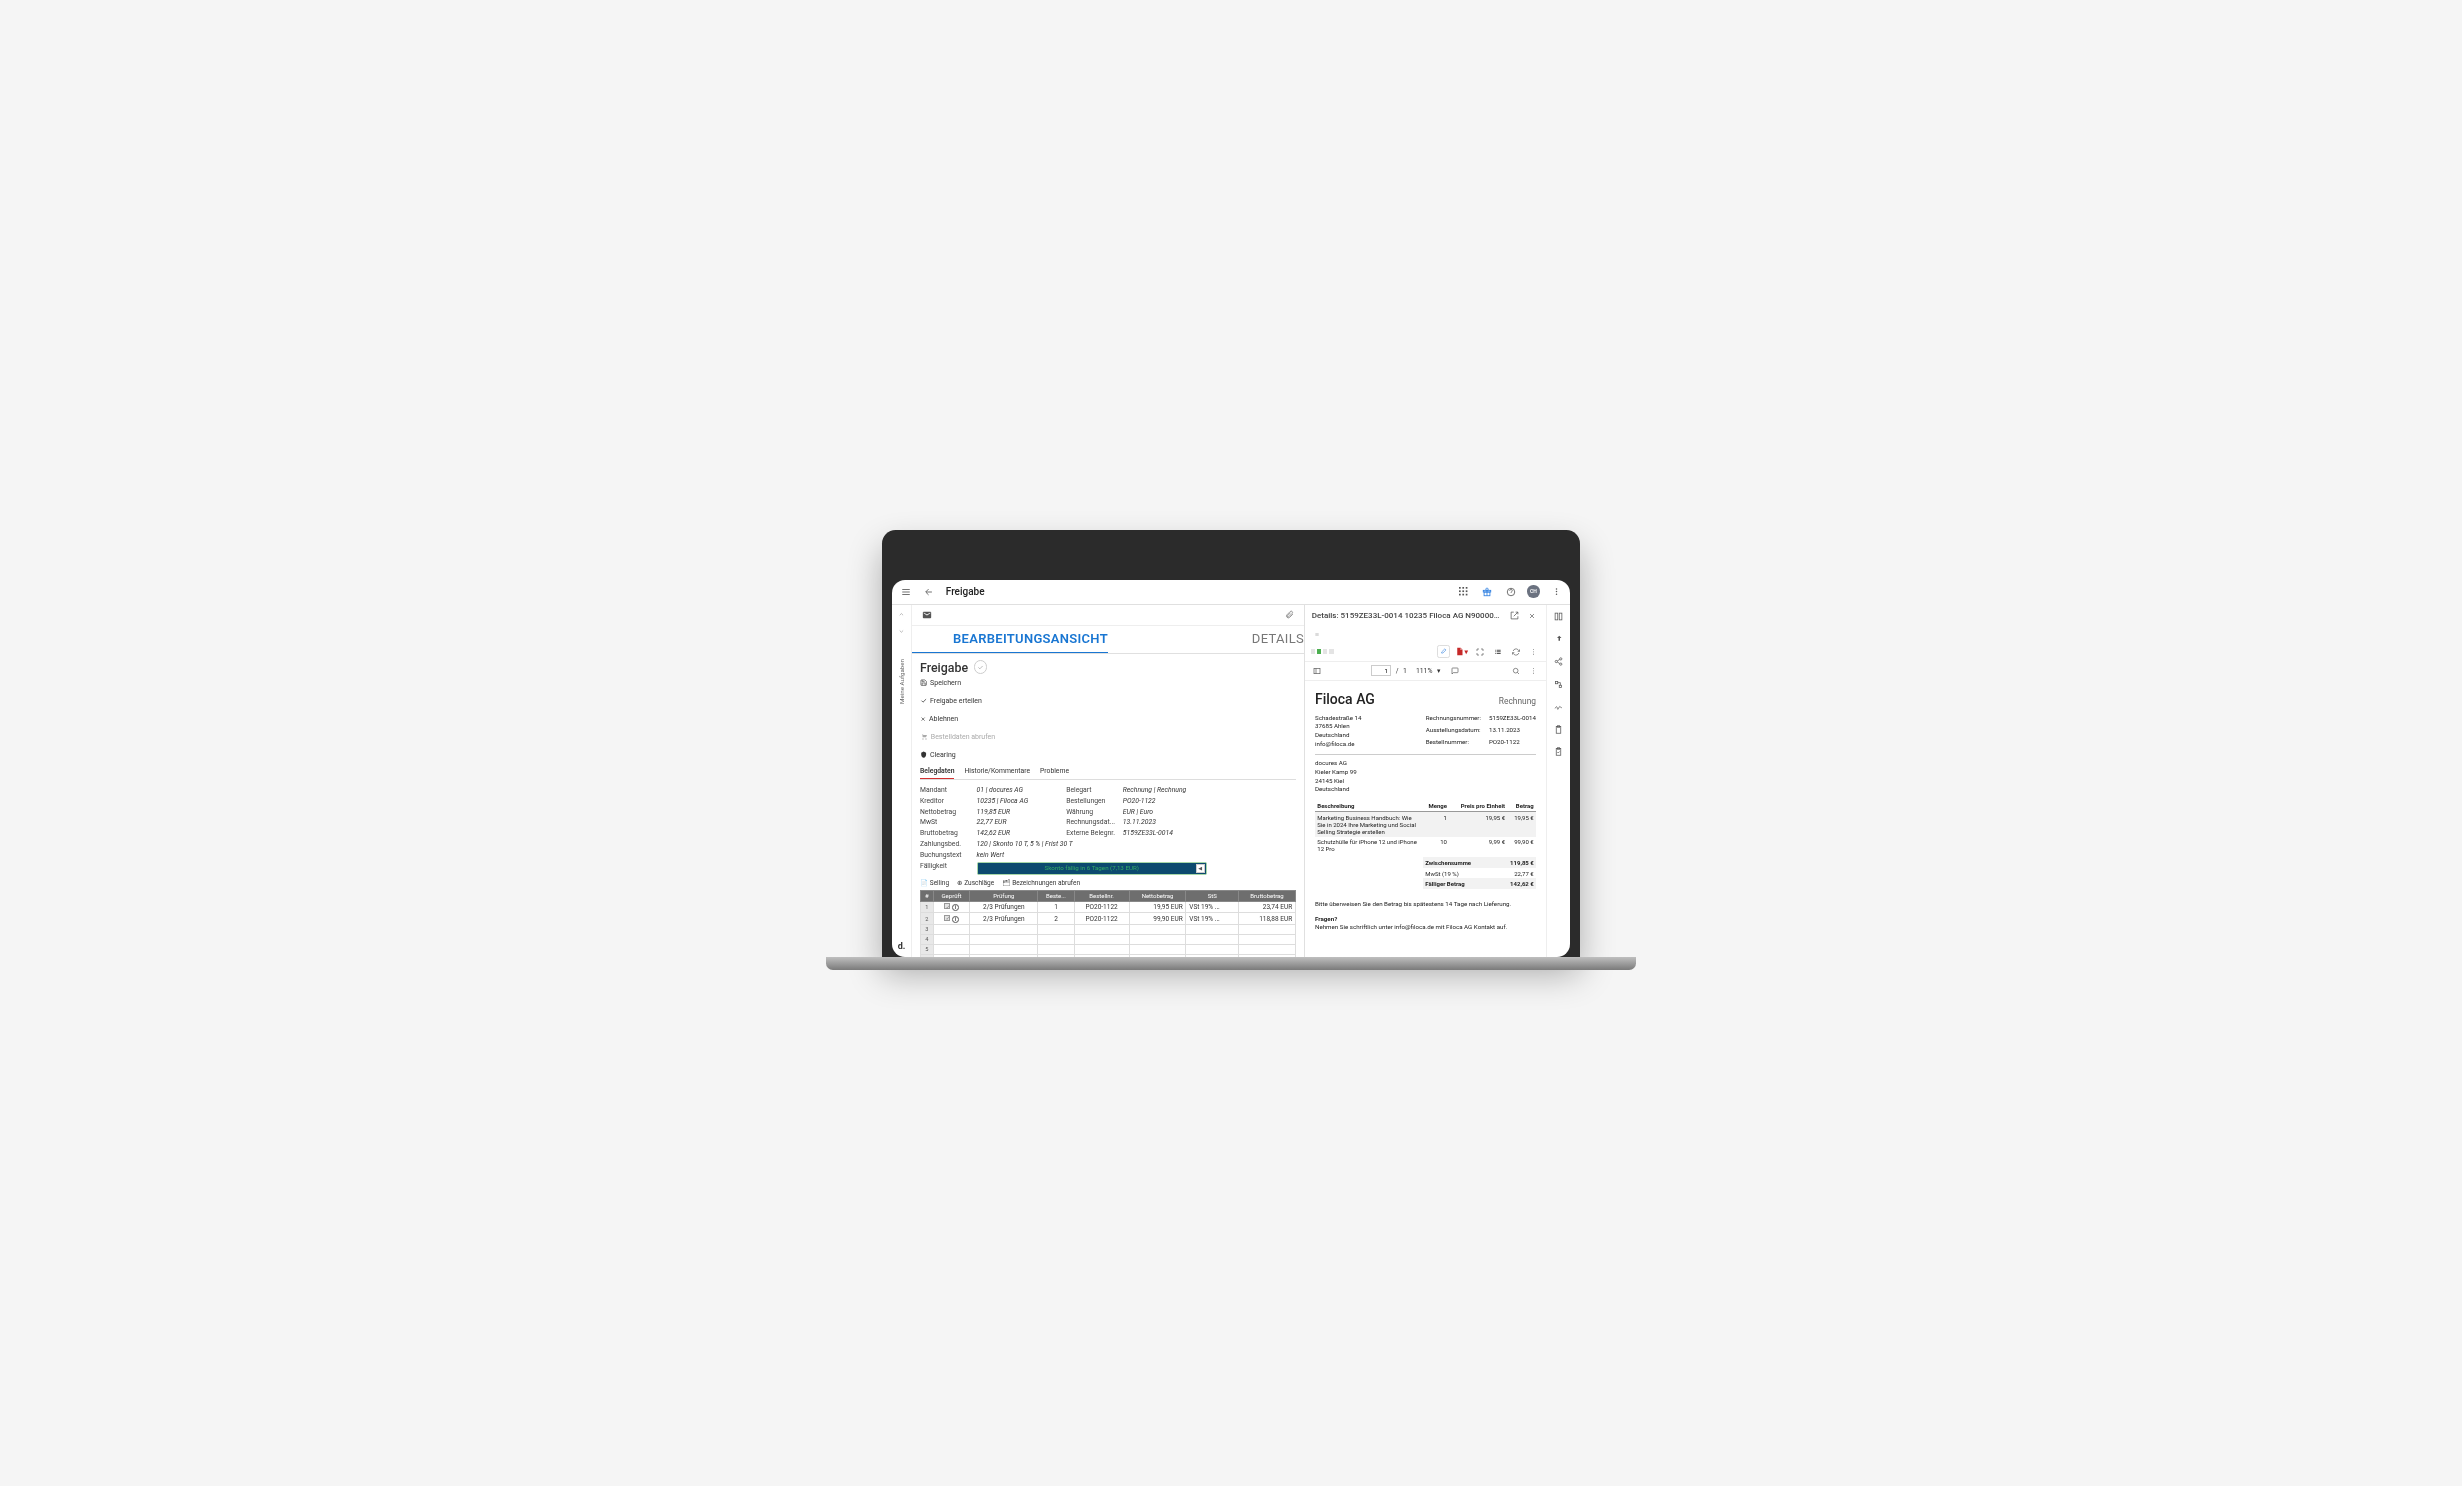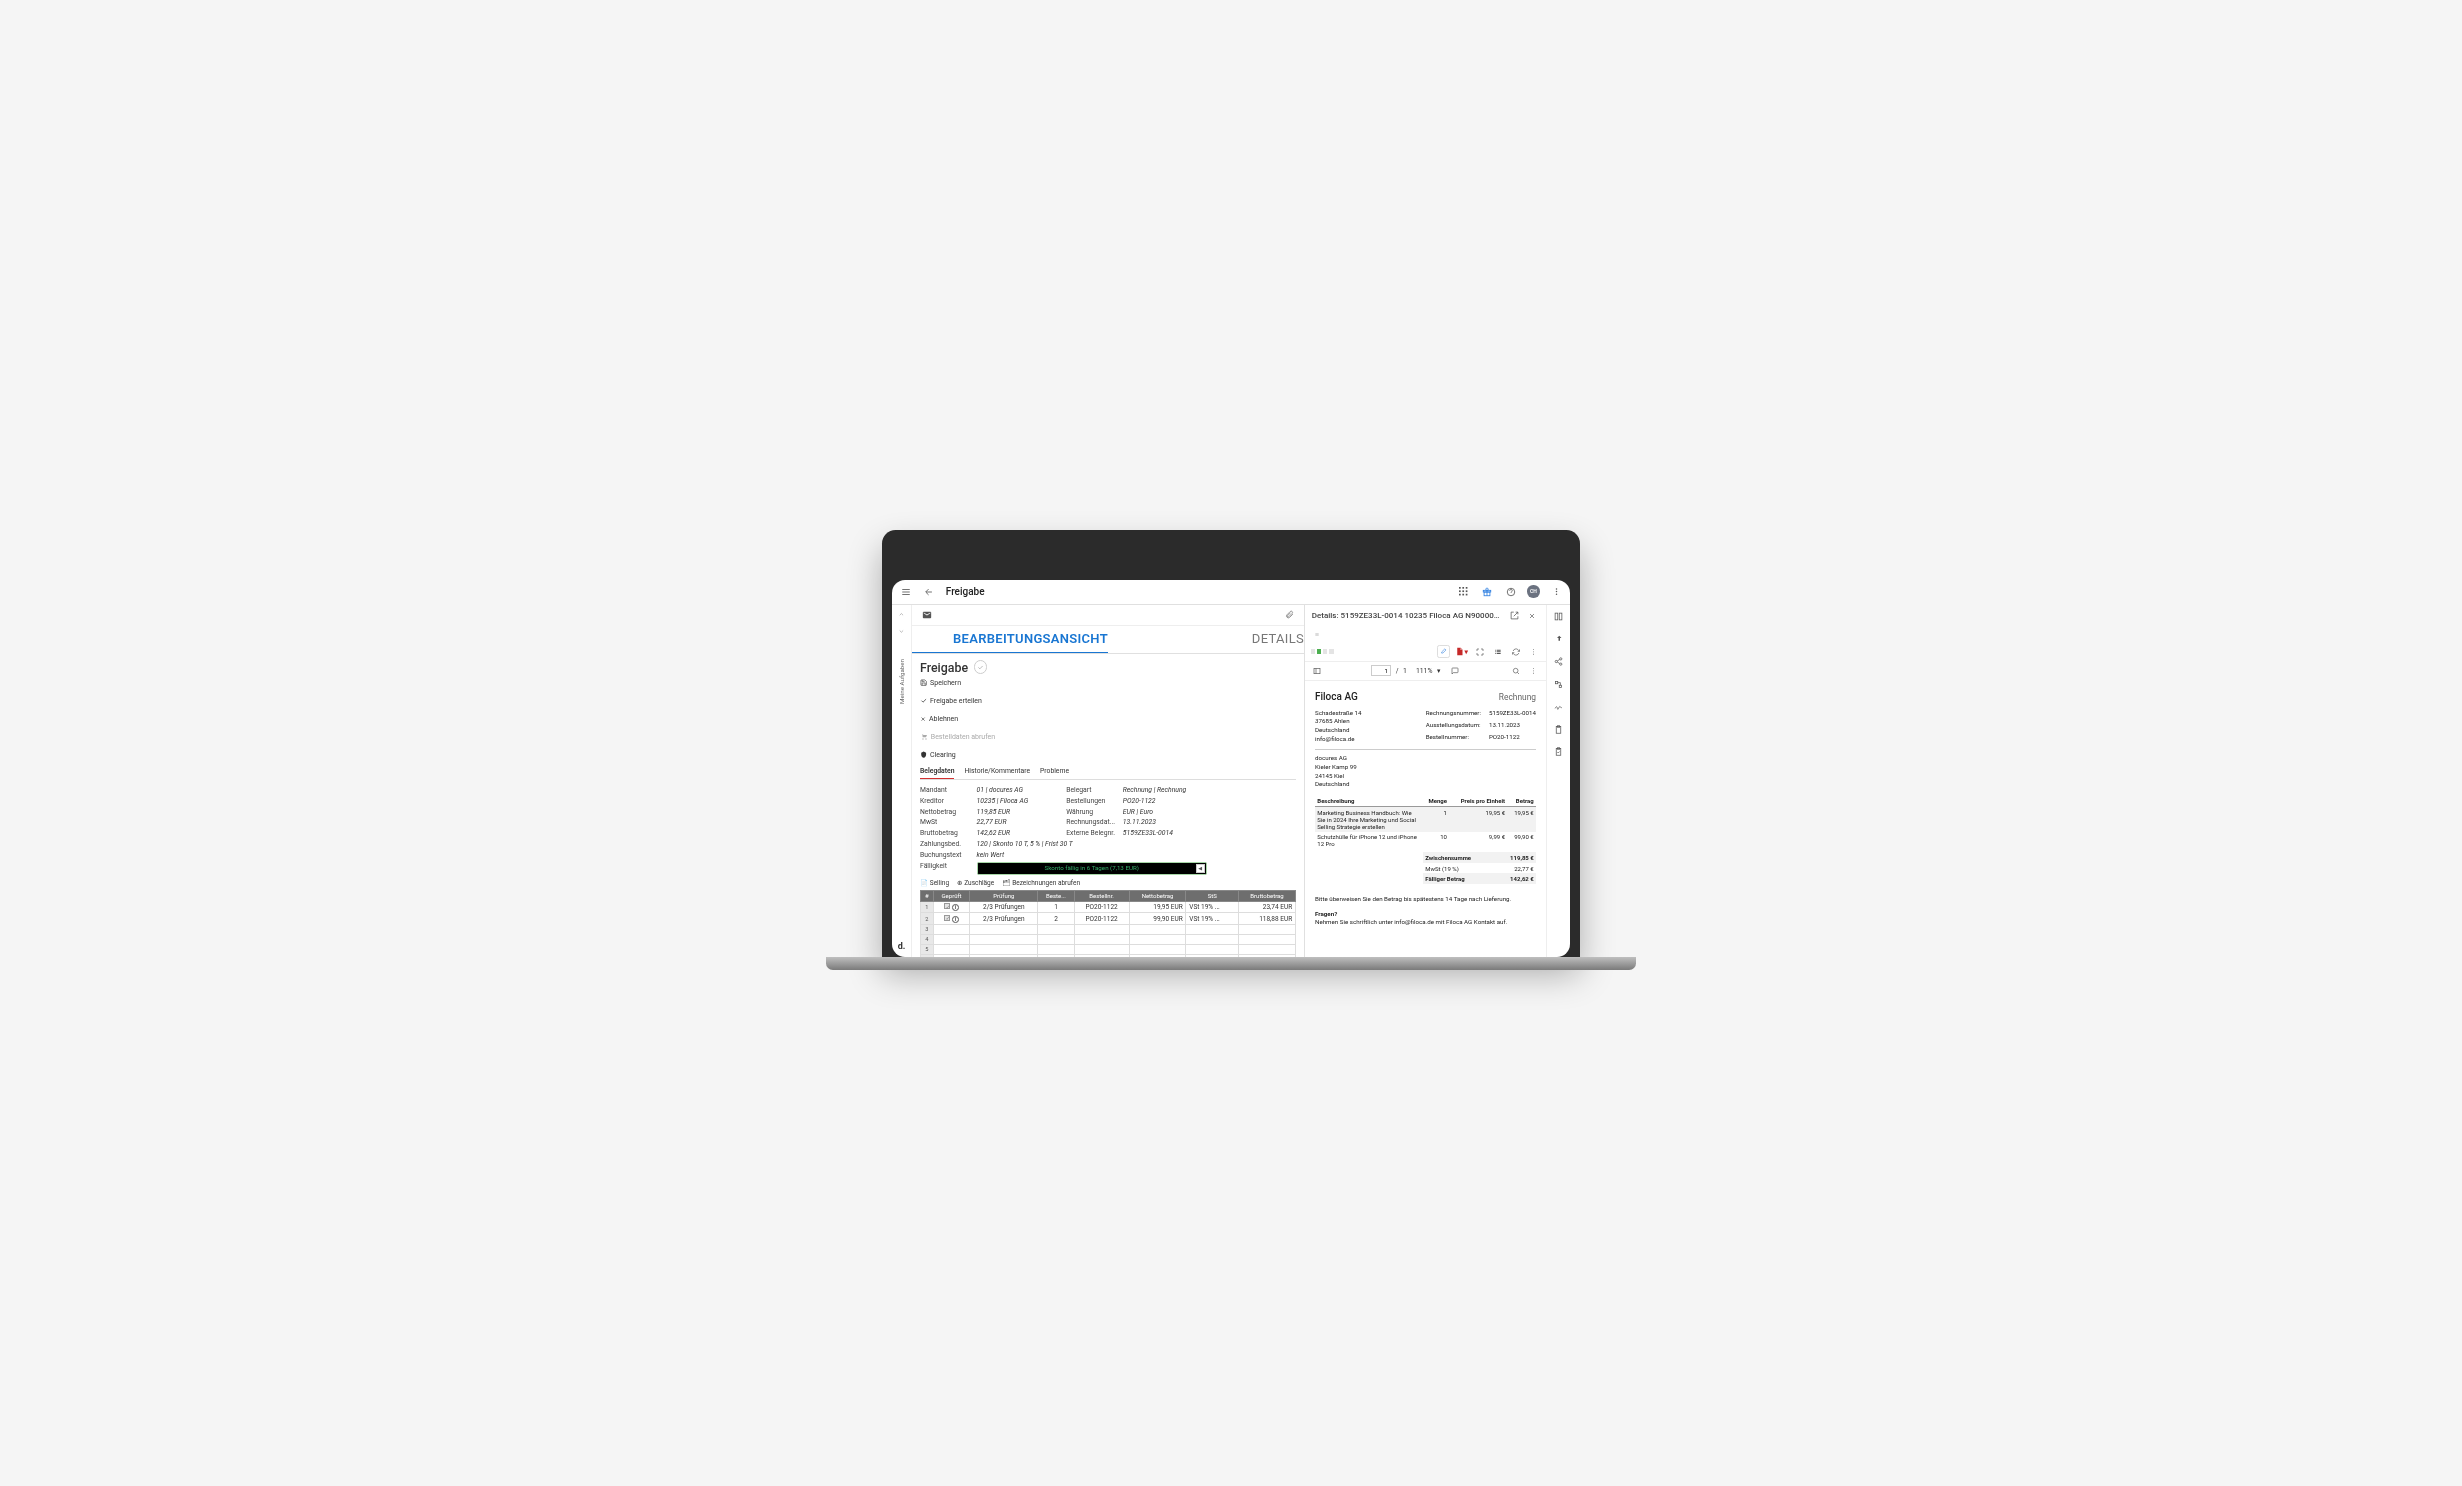--- a/index.html
+++ b/index.html
@@ -38,21 +38,21 @@
 .action.disabled { color: #aaa; }
 
 .subtabs { display: flex; gap: 10px; border-bottom: 0.6px solid #ddd; margin-bottom: 5.6px; }
 .subtab { padding: 3.4px 0; cursor: pointer; color: #333; }
 .subtab.active { border-bottom: 1.1px solid #d32f2f; font-weight: 600; }
 
 .fields { display: grid; grid-template-columns: 51px 84px 51px 84px; column-gap: 5.6px; row-gap: 2.8px; font-size: 6.8px; margin-bottom: 4.5px; }
 .fields .lbl { color: #444; }
 .fields .val { font-style: italic; color: #333; }
 .fields .full { grid-column: 2 / 5; }
-.skonto-bar { grid-column: 2 / 5; background: #000000; border: 0.6px solid #a7d7a7; border-radius: 1.7px; padding: 1.7px 4.5px; font-size: 6.2px; text-align: center; position: relative; color: #3a6; font-style: normal; }
+.skonto-bar { grid-column: 2 / 5; background: #0c4a6e; border: 0.6px solid #a7d7a7; border-radius: 1.7px; padding: 1.7px 4.5px; font-size: 6.2px; text-align: center; position: relative; color: #3a6; font-style: normal; }
 .skonto-bar .arrow { position: absolute; right: 1.1px; top: 1.1px; bottom: 1.1px; width: 9px; background: #fff; border: 0.6px solid #ccc; display: flex; align-items: center; justify-content: center; font-size: 5px; color: #555; }
 
 .tbl-actions { display: flex; gap: 8px; font-size: 6.5px; margin-bottom: 2.3px; }
 .tbl-actions span { display: flex; align-items: center; gap: 1.7px; cursor: pointer; }
 
 table.grid { width: 100%; border-collapse: collapse; font-size: 6.5px; }
 table.grid th { background: #6e6e6e; color: #fff; font-weight: 400; padding: 1.7px 2.3px; border: 0.6px solid #888; font-size: 6px; }
 table.grid td { border: 0.6px solid #ddd; padding: 1.1px 2.8px; height: 10px; background: #fff; }
 table.grid td.num { text-align: right; }
 table.grid td.idx { background: #e8e8e8; text-align: center; font-size: 5.6px; color: #555; width: 12.4px; }
@@ -72,21 +72,21 @@
 .doc-toolbar .left-prog { margin-right: auto; display: flex; gap: 1.7px; }
 .prog-seg { width: 4.5px; height: 4.5px; background: #e4e4e4; }
 .prog-seg.on { background: #4caf50; }
 .pdf-icon { color: #c62828; font-weight: bold; }
 
 .doc-nav { display: flex; align-items: center; gap: 4.5px; padding: 2.3px 5.6px; border-bottom: 0.6px solid #eee; font-size: 6.8px; }
 .pg-input { width: 20px; border: 0.6px solid #ccc; text-align: right; padding: 0.6px 2.3px; font-size: 6.2px; }
 
 .doc-body { flex: 1; overflow: auto; padding: 10px; font-size: 6.2px; color: #222; }
 .invoice-head { display: flex; justify-content: space-between; align-items: baseline; margin-bottom: 6.8px; }
-.inv-company { font-size: 10px; font-weight: 500; }
+.inv-company { font-size: 14px; font-weight: 500; }
 .inv-type { font-size: 8.4px; color: #666; }
 .addr-row { display: flex; justify-content: space-between; gap: 17px; margin-bottom: 5.6px; }
 .addr-block { line-height: 1.4; }
 .meta-grid { display: grid; grid-template-columns: auto auto; column-gap: 8px; row-gap: 1.1px; }
 hr.inv-sep { border: none; border-top: 0.6px solid #ccc; margin: 4.5px 0; }
 
 table.inv-items { width: 100%; border-collapse: collapse; font-size: 6px; margin-top: 5.6px; }
 table.inv-items th { text-align: left; padding: 2.3px; font-weight: 700; border-bottom: 0.6px solid #999; }
 table.inv-items th.r, table.inv-items td.r { text-align: right; }
 table.inv-items td { padding: 1.7px 2.3px; vertical-align: top; }

